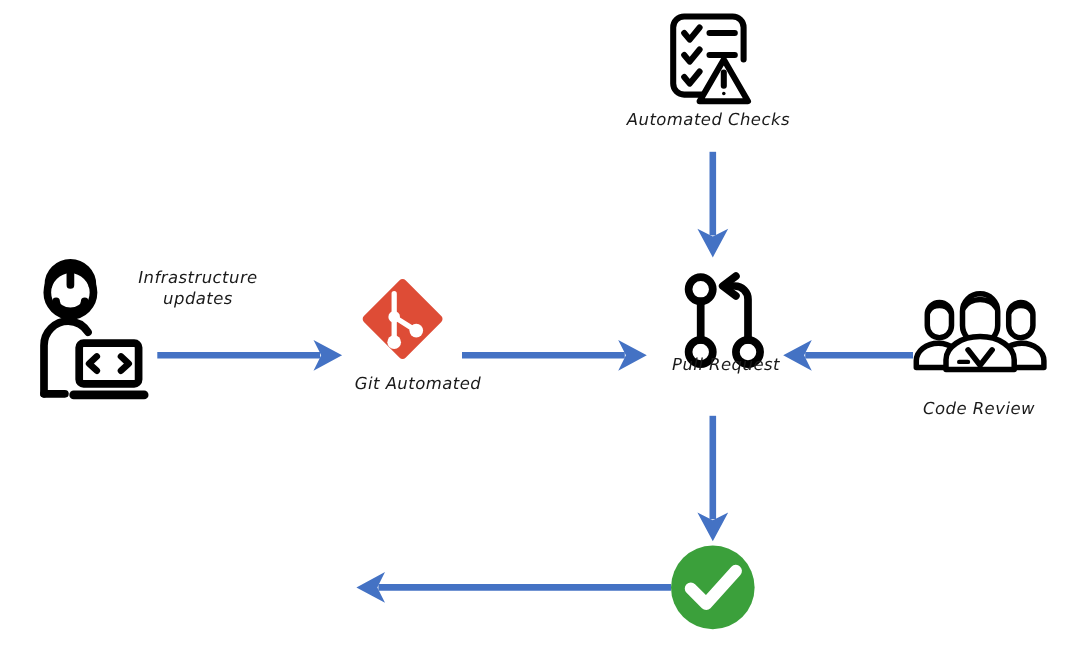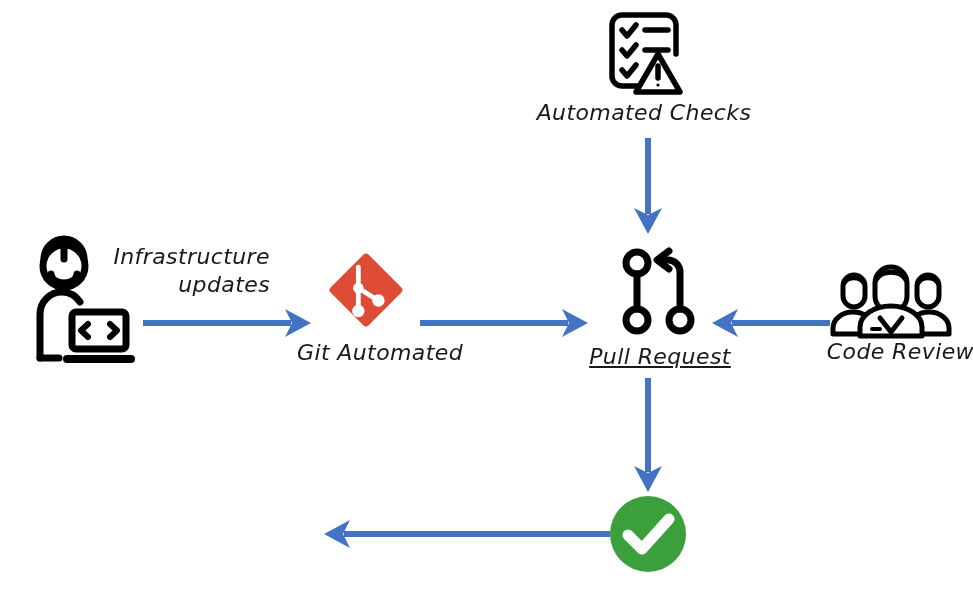--- a/index.html
+++ b/index.html
@@ -20,31 +20,31 @@
     position: absolute;
   }
   .icon-wrap {
     position: absolute;
     line-height: 0;
   }
   .node-label {
     position: absolute;
     color: #1a1a1a;
     font-family: "DejaVu Sans", sans-serif;
-    font-size: 22px;
+    font-size: 15px;
     font-style: italic;
     font-weight: 400;
     letter-spacing: 0.4px;
     white-space: nowrap;
     text-align: center;
     user-select: none;
   }
   .node-label.multi {
     white-space: normal;
-    text-align: right;
+    text-align: center;
     line-height: 1.28;
   }
   .arrow {
     position: absolute;
     line-height: 0;
   }
   svg { display: block; overflow: visible; }
 </style>
 </head>
 <body>
@@ -149,21 +149,21 @@
 
         <circle cx="25" cy="17" r="11"></circle>
         <line x1="25" y1="28" x2="25" y2="63"></line>
         <circle cx="25" cy="74" r="11"></circle>
 
         <path d="M68 63 V26 a12 12 0 0 0 -12 -12 H48"></path>
         <polyline points="57,5 45,14 57,23"></polyline>
         <circle cx="68" cy="74" r="11"></circle>
       </svg>
     </div>
-    <div class="node-label" style="left:8px; top:104px; width:184px;text-decoration:underline;">Pull Request</div>
+    <div class="node-label" style="left:8px; top:82px; width:184px;">Pull Request</div>
   </div>
 
   <div class="arrow" style="left:710px; top:305px; width:120px; height:36px;">
     <svg width="120" height="36" viewBox="0 0 120 36">
       <line x1="22" y1="18" x2="120" y2="18" stroke="#4472C4" stroke-width="6"></line>
       <polygon points="2,18 28,4 21,18 28,32" fill="#4472C4"></polygon>
     </svg>
   </div>
 
   <div class="node" style="left:800px; top:250px; width:173px; height:135px;">
@@ -183,21 +183,21 @@
 
         <path d="M79 70 v-6 a20 16 0 0 1 40 0 v6 z" fill="#ffffff"></path>
 
         <path d="M30 72 v-9 a31 21 0 0 1 62 0 v9 z" fill="#ffffff"></path>
 
         <polyline points="50,54 61,68 72,54"></polyline>
 
         <line x1="42" y1="65" x2="50" y2="65" stroke-width="4"></line>
       </svg>
     </div>
-    <div class="node-label" style="left:6px; top:89px; width:168px;text-align:right;">Code Review</div>
+    <div class="node-label" style="left:6px; top:112px; width:168px;">Code Review</div>
   </div>
 
   <div class="arrow" style="left:630px; top:378px; width:36px; height:118px;">
     <svg width="36" height="118" viewBox="0 0 36 118">
       <line x1="18" y1="0" x2="18" y2="94" stroke="#4472C4" stroke-width="6"></line>
       <polygon points="18,114 4,88 18,95 32,88" fill="#4472C4"></polygon>
     </svg>
   </div>
 
   <div class="node" style="left:608px; top:494px; width:80px; height:80px;">

